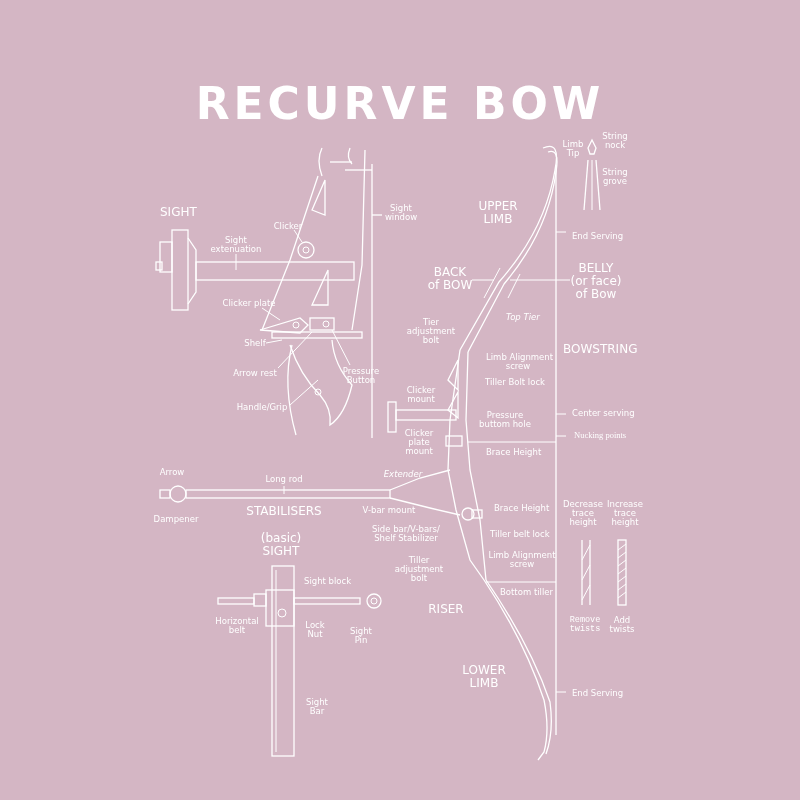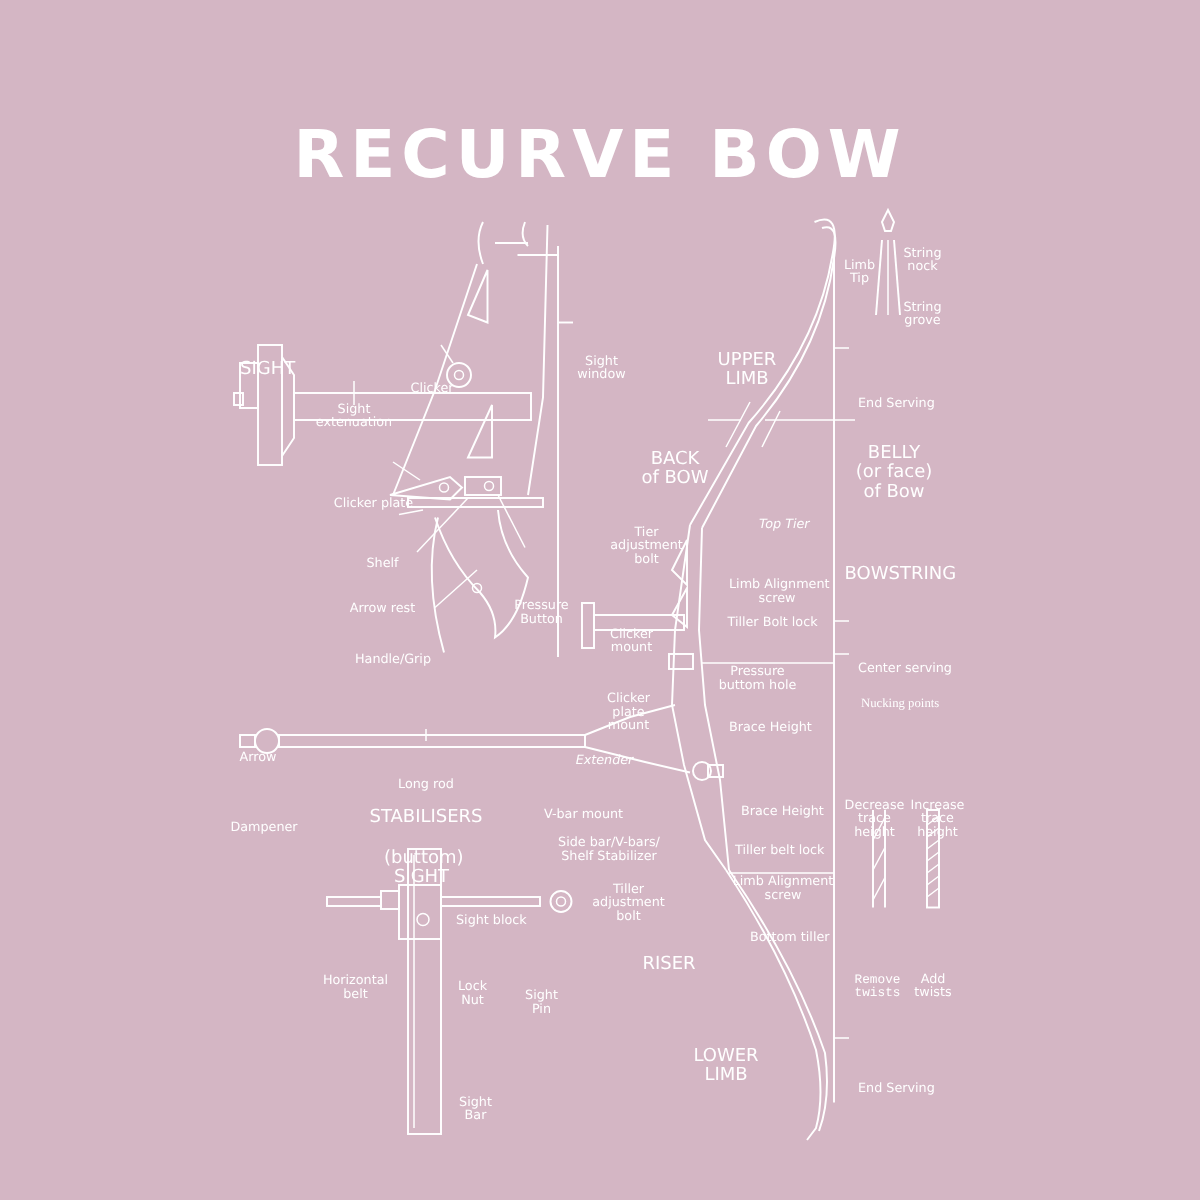--- a/index.html
+++ b/index.html
@@ -13,21 +13,21 @@
     position: absolute; left: 0; top: 78px; width: 800px;
     text-align: center; color: #ffffff;
     font-family: "DejaVu Sans", sans-serif;
     font-weight: bold; font-size: 44px; letter-spacing: 4px;
   }
   svg.diagram { position: absolute; left: 0; top: 0; }
   .ln { stroke: #ffffff; stroke-width: 1.3; fill: none; }
   .lnf { stroke: #ffffff; stroke-width: 1; fill: none; }
   .lbl {
     position: absolute; color: #ffffff; font-size: 8.5px; line-height: 9px;
-    text-align: center; white-space: pre; font-family: "DejaVu Sans", sans-serif; margin-top: 33px;
+    text-align: center; white-space: pre; font-family: "DejaVu Sans", sans-serif;
   }
   .lbl.l { text-align: left; }
   .lbl.big { font-size: 12px; line-height: 13px; }
 </style>
 </head>
 <body>
 
 <div class="title">RECURVE BOW</div>
 
 <svg class="diagram" width="800" height="800" viewBox="0 0 800 800">
@@ -139,21 +139,21 @@
     <line class="lnf" x1="582" y1="560" x2="590" y2="545"></line>
     <line class="lnf" x1="582" y1="580" x2="590" y2="565"></line>
     <line class="lnf" x1="582" y1="600" x2="590" y2="585"></line>
     <rect class="ln" x="618" y="540" width="8" height="65"></rect>
     <path class="lnf" d="M618 550 l8 -6 M618 558 l8 -6 M618 566 l8 -6 M618 574 l8 -6 M618 582 l8 -6 M618 590 l8 -6 M618 598 l8 -6"></path>
   </g>
 </svg>
 
 <div class="lbl big l" style="left:160px;top:206px;">SIGHT</div>
 <div class="lbl big" style="left:244px;top:505px;width:80px;">STABILISERS</div>
-<div class="lbl big" style="left:256px;top:532px;width:50px;">(buttom)
+<div class="lbl big" style="left:256px;top:532px;width:50px;">(basic)
 SIGHT</div>
 <div class="lbl big" style="left:426px;top:603px;width:40px;">RISER</div>
 <div class="lbl big" style="left:476px;top:200px;width:44px;">UPPER
 LIMB</div>
 <div class="lbl big" style="left:462px;top:664px;width:44px;">LOWER
 LIMB</div>
 <div class="lbl big" style="left:424px;top:266px;width:52px;">BACK
 of BOW</div>
 <div class="lbl big" style="left:568px;top:262px;width:56px;">BELLY
 (or face)
@@ -193,21 +193,21 @@
 <div class="lbl" style="left:398px;top:429px;width:42px;">Clicker
 plate
 mount</div>
 <div class="lbl l" style="left:572px;top:409px;">Center serving</div>
 <div class="lbl l" style="left:574px;top:431px;font-family:Liberation Serif, serif;">Nucking points</div>
 <div class="lbl l" style="left:486px;top:448px;">Brace Height</div>
 <div class="lbl l" style="left:494px;top:504px;">Brace Height</div>
 
 <div class="lbl" style="left:152px;top:468px;width:40px;">Arrow</div>
 <div class="lbl" style="left:150px;top:515px;width:52px;">Dampener</div>
-<div class="lbl" style="left:254px;top:486px;width:60px;">Long rod</div>
+<div class="lbl" style="left:254px;top:475px;width:60px;">Long rod</div>
 <div class="lbl" style="left:378px;top:470px;width:50px;font-style:italic;">Extender</div>
 <div class="lbl" style="left:356px;top:506px;width:66px;">V-bar mount</div>
 <div class="lbl" style="left:366px;top:525px;width:80px;">Side bar/V-bars/
 Shelf Stabilizer</div>
 <div class="lbl" style="left:392px;top:556px;width:54px;">Tiller
 adjustment
 bolt</div>
 <div class="lbl l" style="left:490px;top:530px;">Tiller belt lock</div>
 <div class="lbl" style="left:488px;top:551px;width:68px;">Limb Alignment
 screw</div>

